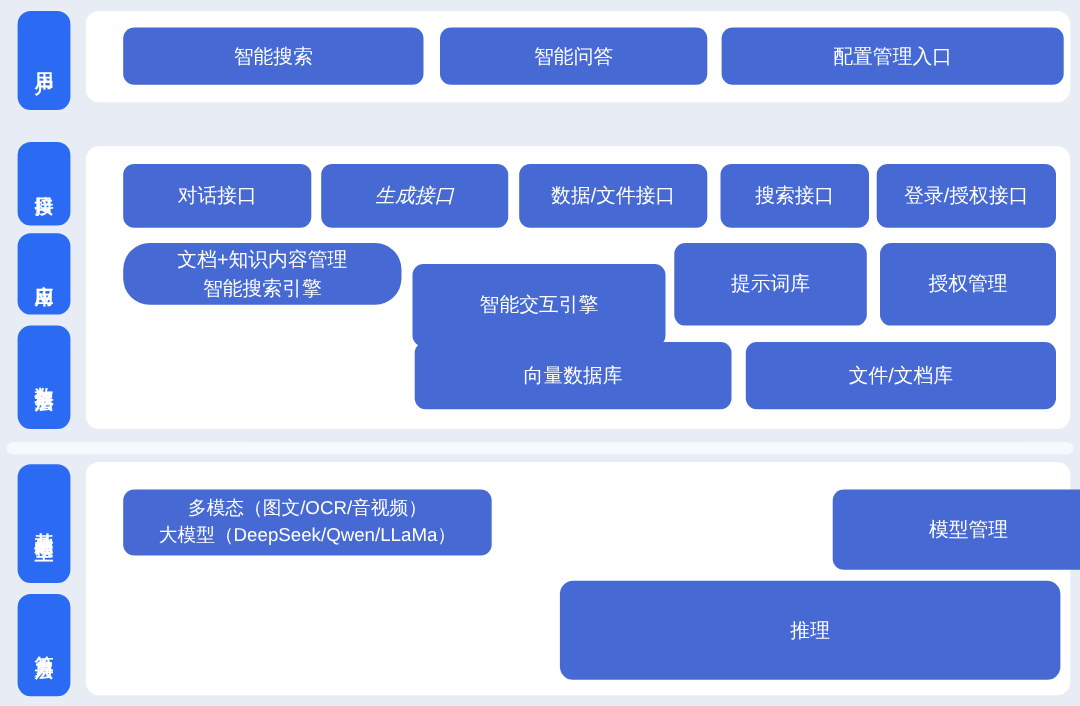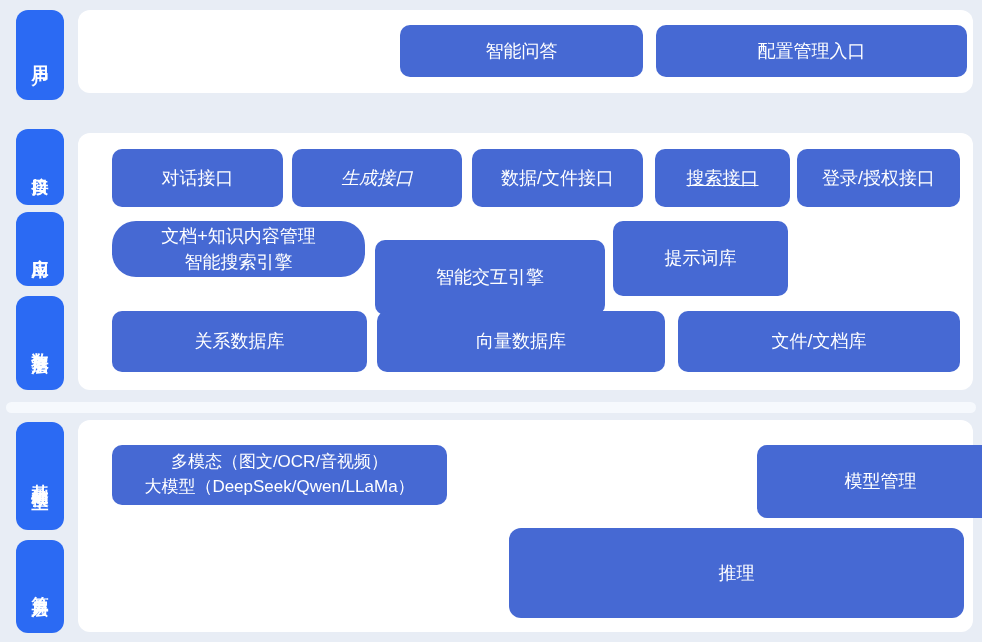--- a/index.html
+++ b/index.html
@@ -47,37 +47,38 @@
   <div class="divider" style="left:6px; top:402px; width:970px; height:11px;"></div>
   <div class="panel" style="top:420px; height:212px;"></div>
 
   <div class="side-label" style="top:10px; height:90px;">用户</div>
   <div class="side-label" style="top:129px; height:76px;">接口</div>
   <div class="side-label" style="top:212px; height:74px;">应用</div>
   <div class="side-label" style="top:296px; height:94px;">数据层</div>
   <div class="side-label" style="top:422px; height:108px;">基础模型</div>
   <div class="side-label" style="top:540px; height:93px;">算力层</div>
 
+  <div class="box" style="left:112px; top:25px; width:273px; height:52px;">智能搜索</div>
   <div class="box" style="left:400px; top:25px; width:243px; height:52px;">智能问答</div>
   <div class="box" style="left:656px; top:25px; width:311px; height:52px;">配置管理入口</div>
 
   <div class="box" style="left:112px; top:149px; width:171px; height:58px;">对话接口</div>
   <div class="box" style="left:292px; top:149px; width:170px; height:58px;font-style:italic;">生成接口</div>
   <div class="box" style="left:472px; top:149px; width:171px; height:58px;">数据/文件接口</div>
-  <div class="box" style="left:655px; top:149px; width:135px; height:58px;text-decoration:underline;">搜索接口</div>
+  <div class="box" style="left:655px; top:149px; width:135px; height:58px;">搜索接口</div>
   <div class="box" style="left:797px; top:149px; width:163px; height:58px;">登录/授权接口</div>
 
   <div class="box" style="left:112px; top:221px; width:253px; height:56px;border-radius:24px;">
     <span class="ln">文档+知识内容管理</span>
     <span class="ln">智能搜索引擎</span>
   </div>
   <div class="box" style="left:375px; top:221px; width:230px; height:75px;margin-top:19px;">智能交互引擎</div>
   <div class="box" style="left:613px; top:221px; width:175px; height:75px;">提示词库</div>
+  <div class="box" style="left:800px; top:221px; width:160px; height:75px;">授权管理</div>
 
-  <div class="box" style="left:112px; top:311px; width:255px; height:61px;">关系数据库</div>
   <div class="box" style="left:377px; top:311px; width:288px; height:61px;">向量数据库</div>
   <div class="box" style="left:678px; top:311px; width:282px; height:61px;">文件/文档库</div>
 
   <div class="box" style="left:112px; top:445px; width:335px; height:60px; font-size:17px;">
     <span class="ln">多模态（图文/OCR/音视频）</span>
     <span class="ln">大模型（DeepSeek/Qwen/LLaMa）</span>
   </div>
   <div class="box" style="left:713px; top:445px; width:247px; height:73px;margin-left:44px;">模型管理</div>
 
   <div class="box" style="left:509px; top:528px; width:455px; height:90px; border-radius:12px;">推理</div>

